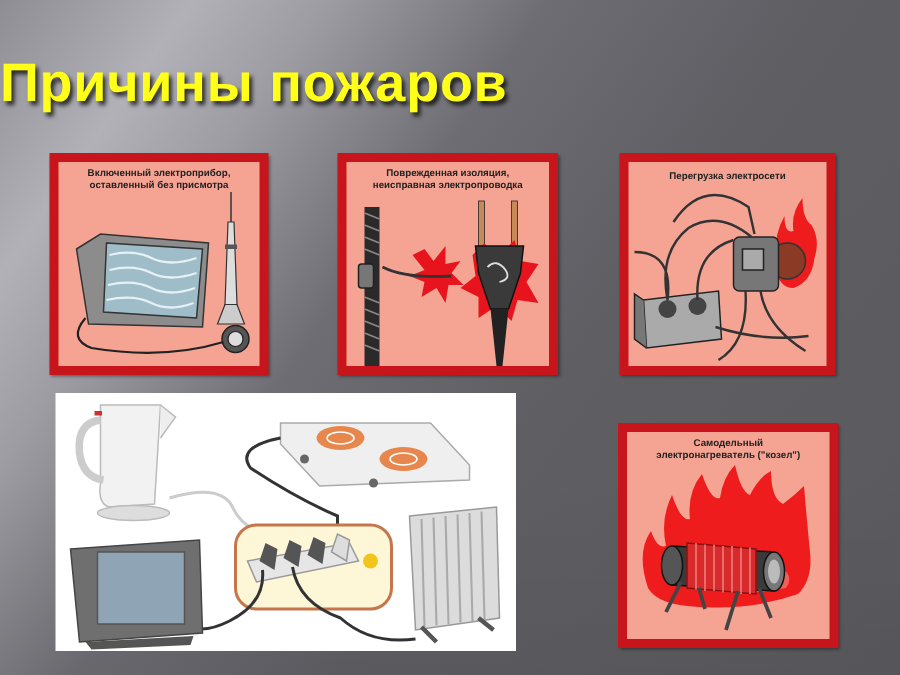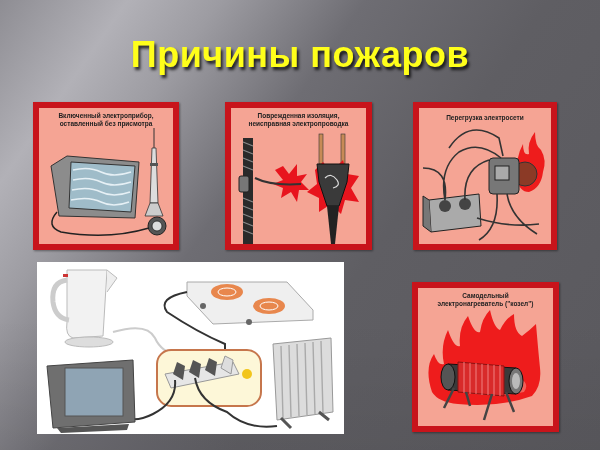--- a/index.html
+++ b/index.html
@@ -1,21 +1,21 @@
 <!DOCTYPE html>
 <html><head>
 <meta charset="utf-8">
 <style>
   html,body{margin:0;padding:0;}
   body{width:600px;height:450px;overflow:hidden;font-family:"Liberation Sans",sans-serif;}
   .slide{position:relative;width:600px;height:450px;overflow:hidden;
     background:linear-gradient(125deg,#8e8d93 0%,#b2b1b7 14%,#9d9ca2 24%,#6e6d73 40%,#5f5e63 60%,#5a595e 100%);}
   .slide:before{content:"";position:absolute;left:0;top:0;width:600px;height:450px;
     background:linear-gradient(180deg,rgba(0,0,0,0) 0%,rgba(0,0,0,0) 70%,rgba(0,0,0,0.05) 100%);}
-  .title{position:absolute;left:0;top:34px;width:600px;text-align:center;
+  .title{position:absolute;left:0;top:34px;width:600px;text-align:left;
     font-size:36px;font-weight:bold;color:#ffff1a;letter-spacing:0.5px;
     text-shadow:2px 3px 3px rgba(0,0,0,0.75);}
   .card{position:absolute;background:#c8141b;box-sizing:border-box;padding:6px;
     box-shadow:1px 1px 2px rgba(0,0,0,0.4);}
   .card .inner{position:relative;width:100%;height:100%;background:#f5a494;overflow:hidden;}
   .card .cap{position:absolute;left:0;top:4px;width:100%;text-align:center;
     font-size:6.5px;font-weight:bold;color:#222;line-height:8px;}
   .card svg{position:absolute;left:0;top:0;}
   .photo{position:absolute;left:37px;top:262px;width:307px;height:172px;background:#ffffff;overflow:hidden;}
   .photo svg{position:absolute;left:0;top:0;}

